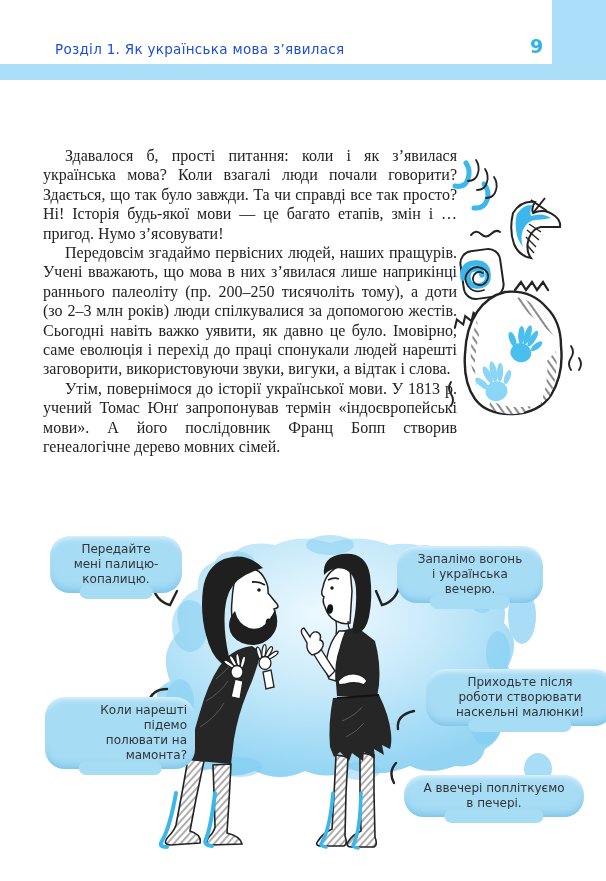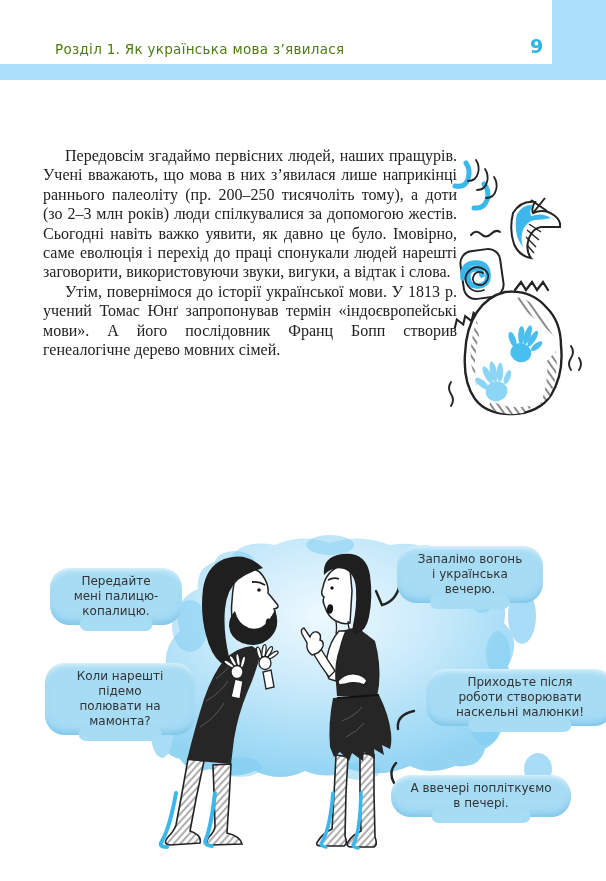--- a/index.html
+++ b/index.html
@@ -4,21 +4,21 @@
 <style>
   html,body{margin:0;padding:0;}
   body{
     width:606px;height:881px;position:relative;background:#ffffff;
     font-family:"Liberation Sans",sans-serif;overflow:hidden;
   }
   
   .band{position:absolute;left:0;top:64px;width:606px;height:16px;background:#abdef8;}
   .corner{position:absolute;right:0;top:0;width:54px;height:80px;background:#abdef8;}
   .chapter{
-    position:absolute;left:55px;top:41px;font-size:13.5px;color:#4d7c0f;
+    position:absolute;left:55px;top:41px;font-size:13.5px;color:#1d4ed8;
     letter-spacing:.3px;font-family:"DejaVu Sans",sans-serif;
   }
   .pagenum{
     position:absolute;left:530px;top:35px;font-size:19px;color:#2fb1e9;
     font-family:"DejaVu Sans",sans-serif;font-weight:bold;
   }
   
   .bodytext{
     position:absolute;left:43px;top:146px;width:414px;color:#232122;
     font-family:"Liberation Serif",serif;font-size:16px;line-height:19.4px;
@@ -32,35 +32,36 @@
   .bubble{
     position:absolute;background:#a7dcf5;border-radius:20px;padding:6px 8px;
     text-align:center;font-size:12px;line-height:15px;color:#333333;
     white-space:pre-line;font-family:"DejaVu Sans",sans-serif;
     box-shadow:inset 0 -6px 9px -4px rgba(84,174,221,.65), inset 0 4px 6px -3px rgba(255,255,255,.9);
   }
   .bubble::after{
     content:"";position:absolute;left:50%;bottom:-6px;transform:translateX(-50%);
     width:55%;height:14px;background:#a7dcf5;border-radius:10px;
   }
-  #b1{left:50px;top:536px;width:116px;margin-top:32px;}
+  #b1{left:50px;top:536px;width:116px;}
   #b2{left:397px;top:546px;width:130px;}
   #b3{left:426px;top:669px;width:172px;}
-  #b4{left:45px;top:663px;width:134px;}
-  #b5{left:391px;top:775px;width:164px;}
+  #b4{left:45px;top:697px;width:134px;text-align:right;}
+  #b5{left:404px;top:775px;width:164px;}
 </style>
 </head>
 <body>
 
 <div class="band"></div>
 <div class="corner"></div>
 <div class="chapter">Розділ 1. Як українська мова з’явилася</div>
 <div class="pagenum">9</div>
 
 <div class="bodytext">
+  <p>Здавалося б, прості питання: коли і як з’явилася українська мова? Коли взагалі люди почали говорити? Здається, що так було завжди. Та чи справді все так просто? Ні! Історія будь-якої мови — це багато етапів, змін і … пригод. Нумо з’ясовувати!</p>
   <p>Передовсім згадаймо первісних людей, наших пращурів. Учені вважають, що мова в них з’явилася лише наприкінці раннього палеоліту (пр. 200–250 тисячоліть тому), а доти (зо 2–3 млн років) люди спілкувалися за допомогою жестів. Сьогодні навіть важко уявити, як давно це було. Імовірно, саме еволюція і перехід до праці спонукали людей нарешті заговорити, використовуючи звуки, вигуки, а відтак і слова.</p>
   <p>Утім, повернімося до історії української мови. У 1813 р. учений Томас Юнґ запропонував термін «індоєвропейські мови». А його послідовник Франц Бопп створив генеалогічне дерево мовних сімей.</p>
 </div>
 
 <svg class="doodles" width="163" height="285" viewBox="0 0 163 285">
   <defs>
     <pattern id="rockHatch" width="6" height="6" patternUnits="userSpaceOnUse" patternTransform="rotate(-35)">
       <rect width="6" height="6" fill="#ffffff"></rect>
       <line x1="1" y1="0" x2="1" y2="6" stroke="#2b2b2b" stroke-width="1.1"></line>
     </pattern>

